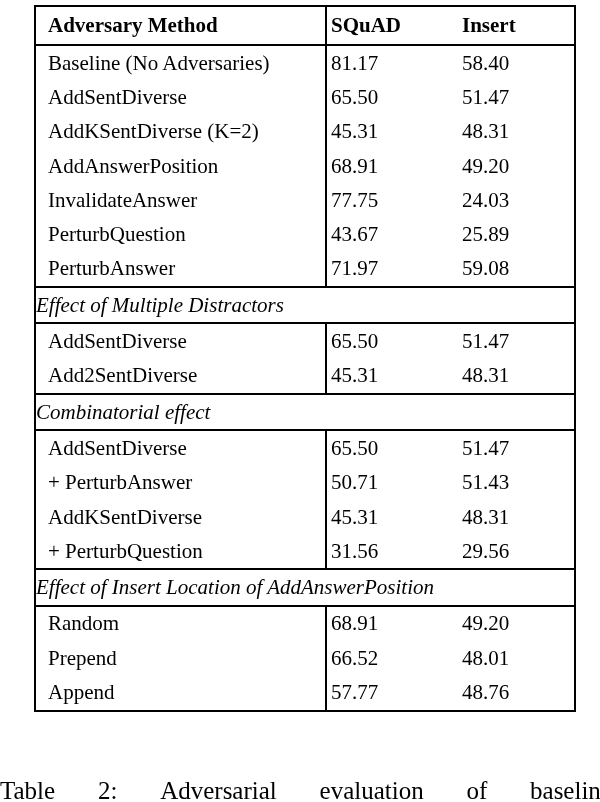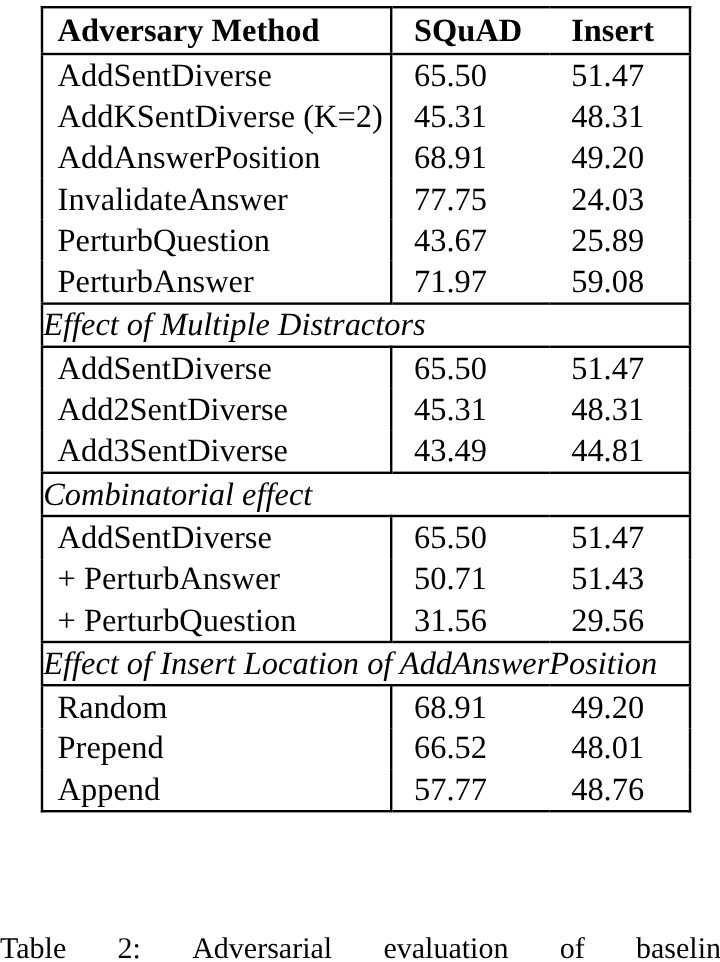--- a/index.html
+++ b/index.html
@@ -27,38 +27,38 @@
     border: 2px solid #000000;
   }
   col.c-method { width: 291px; }
   col.c-squad  { width: 132px; }
   col.c-newsqa { width: 117px; }
 
   th, td {
     padding: 0;
     margin: 0;
     vertical-align: middle;
-    font-size: 27px;
+    font-size: 21px;
     line-height: 1;
     white-space: nowrap;
     overflow: hidden;
     text-align: left;
     font-weight: normal;
   }
 
   thead th {
     height: 37px;
     font-weight: bold;
     border-bottom: 2px solid #000000;
   }
   tbody td { height: 34.3px; }
 
   .method { padding-left: 12px; }
   .method.indent { }
-  .num { padding-left: 18px; }
+  .num { padding-left: 4px; }
   .squad { border-left: 2px solid #000000; }
 
   tr.section-row td {
     text-align: left;
     font-style: italic;
     border-top: 2px solid #000000;
     border-bottom: 2px solid #000000;
   }
 
   
@@ -84,20 +84,25 @@
     <col class="c-newsqa">
   </colgroup>
   <thead>
     <tr>
       <th class="method">Adversary Method</th>
       <th class="num squad">SQuAD</th>
       <th class="num newsqa">Insert</th>
     </tr>
   </thead>
   <tbody id="tbody">
+  <tr class="data-row">
+    <td class="method">Baseline (No Adversaries)</td>
+    <td class="num squad">81.17</td>
+    <td class="num newsqa">58.40</td>
+  </tr>
 
   <tr class="data-row">
     <td class="method">AddSentDiverse</td>
     <td class="num squad">65.50</td>
     <td class="num newsqa">51.47</td>
   </tr>
 
   <tr class="data-row">
     <td class="method">AddKSentDiverse (K=2)</td>
     <td class="num squad">45.31</td>
@@ -137,42 +142,42 @@
     <td class="num squad">65.50</td>
     <td class="num newsqa">51.47</td>
   </tr>
 
   <tr class="data-row">
     <td class="method">Add2SentDiverse</td>
     <td class="num squad">45.31</td>
     <td class="num newsqa">48.31</td>
   </tr>
 
-  <tr class="data-row">
-    <td class="method">Add3SentDiverse</td>
-    <td class="num squad">43.49</td>
-    <td class="num newsqa">44.81</td>
-  </tr>
 
   <tr class="section-row">
     <td colspan="3">Combinatorial effect</td>
   </tr>
 
   <tr class="data-row">
     <td class="method">AddSentDiverse</td>
     <td class="num squad">65.50</td>
     <td class="num newsqa">51.47</td>
   </tr>
 
   <tr class="data-row">
     <td class="method indent">+ PerturbAnswer</td>
     <td class="num squad">50.71</td>
     <td class="num newsqa">51.43</td>
   </tr>
 
+  <tr class="data-row">
+    <td class="method">AddKSentDiverse</td>
+    <td class="num squad">45.31</td>
+    <td class="num newsqa">48.31</td>
+  </tr>
 
   <tr class="data-row">
     <td class="method indent">+ PerturbQuestion</td>
     <td class="num squad">31.56</td>
     <td class="num newsqa">29.56</td>
   </tr>
 
   <tr class="section-row">
     <td colspan="3">Effect of Insert Location of AddAnswerPosition</td>
   </tr>

